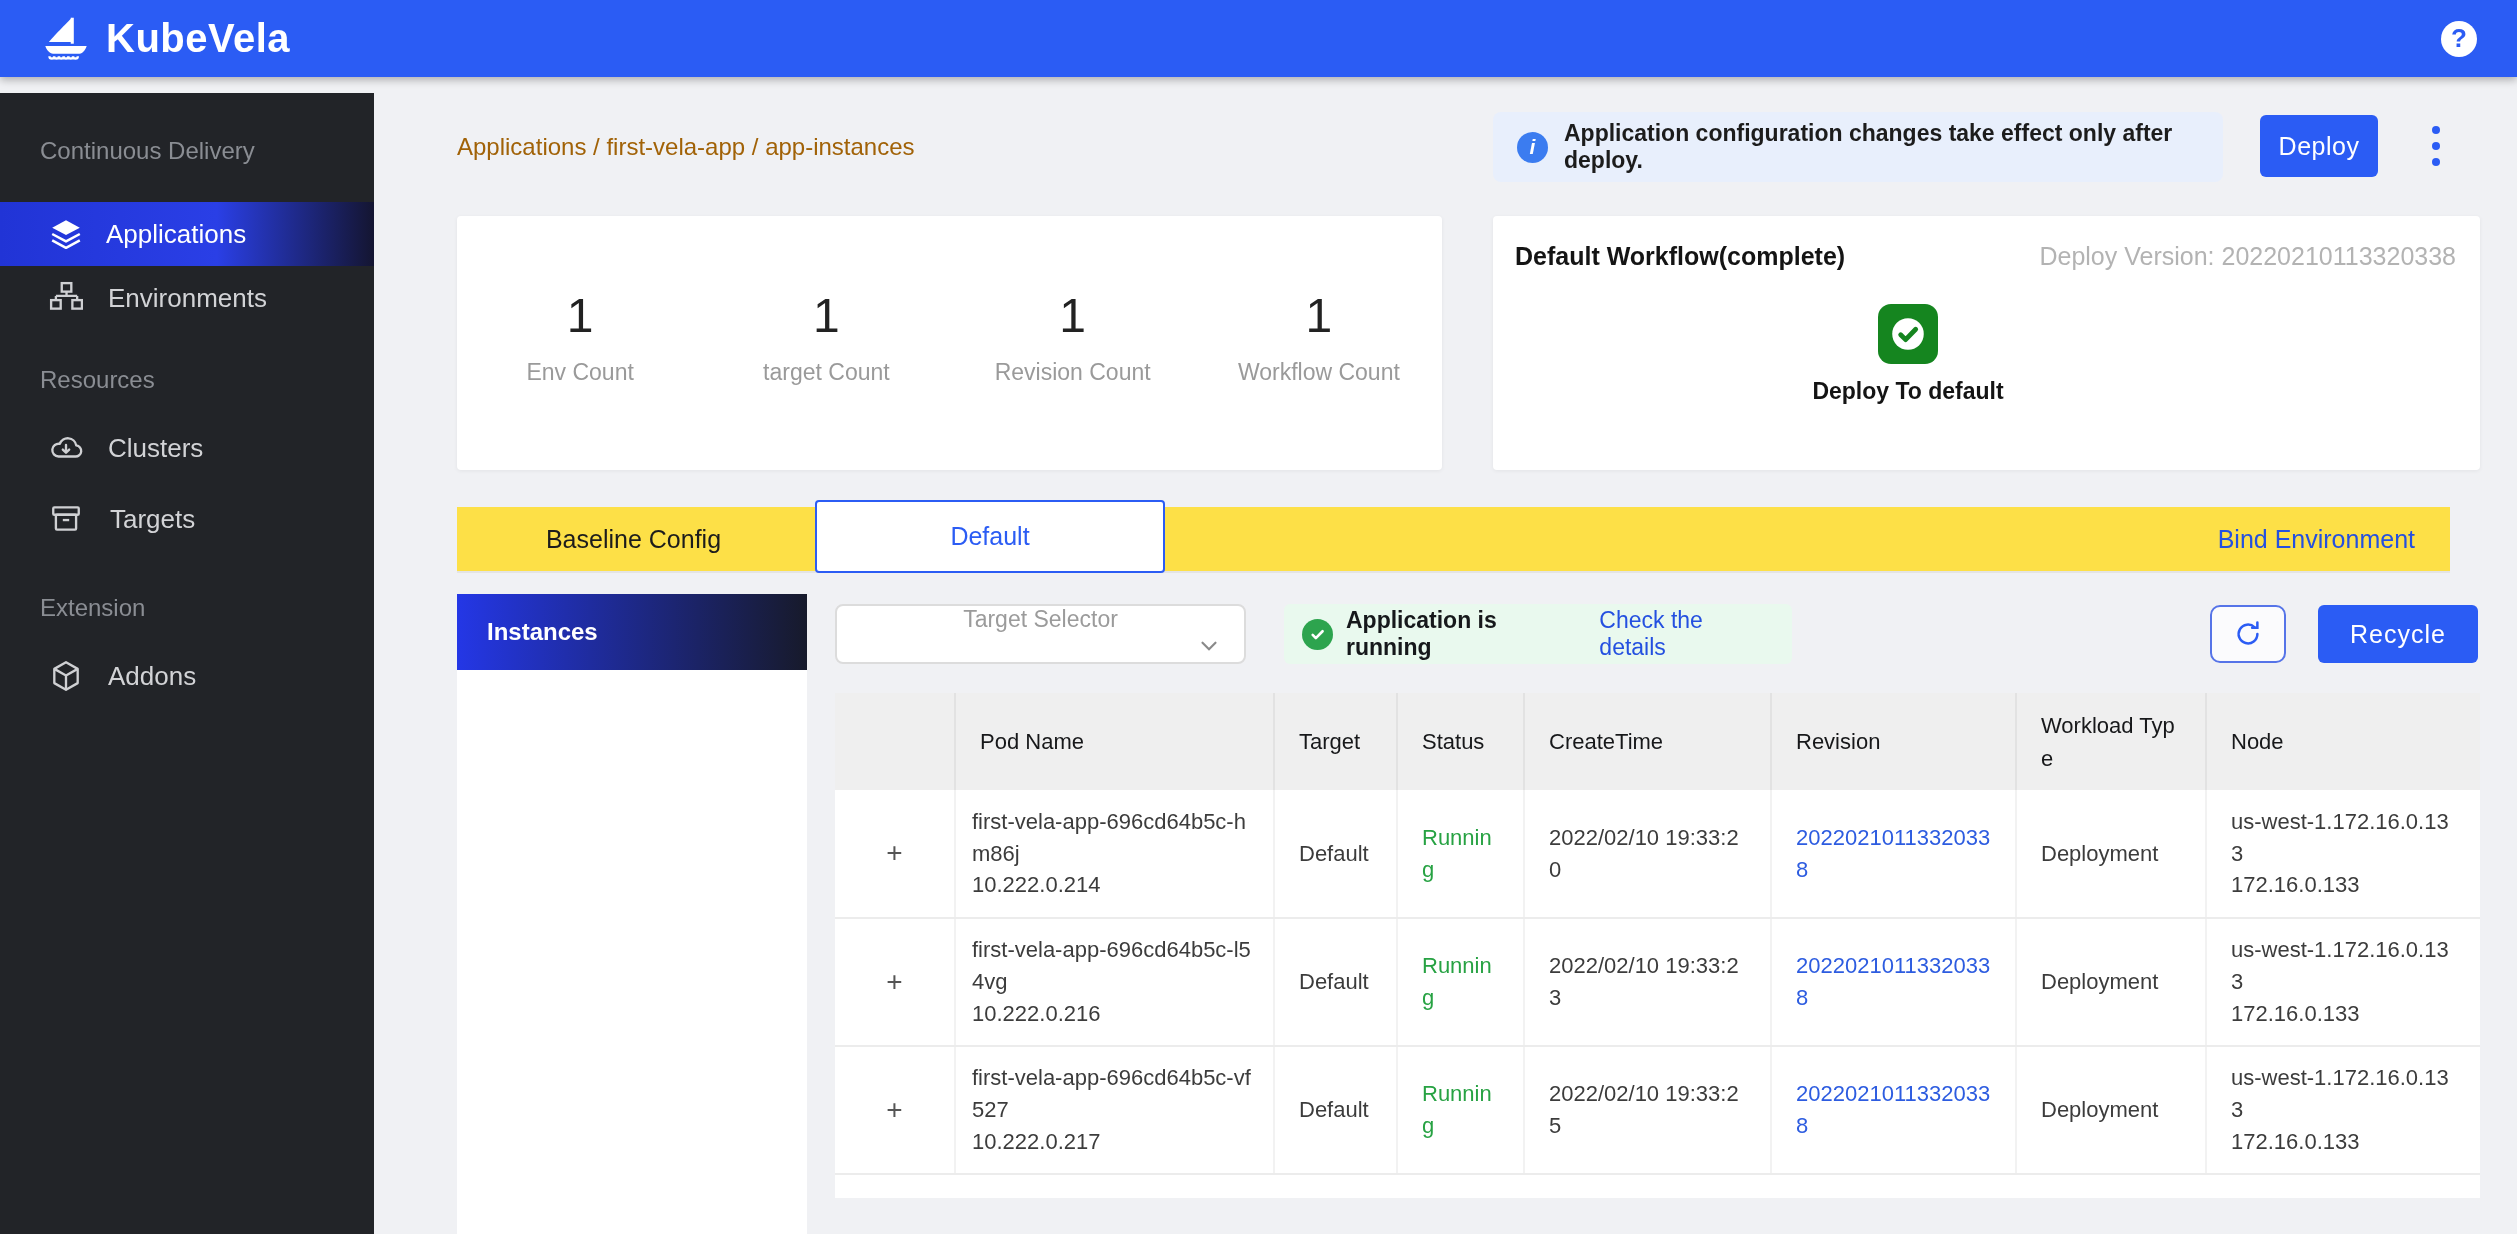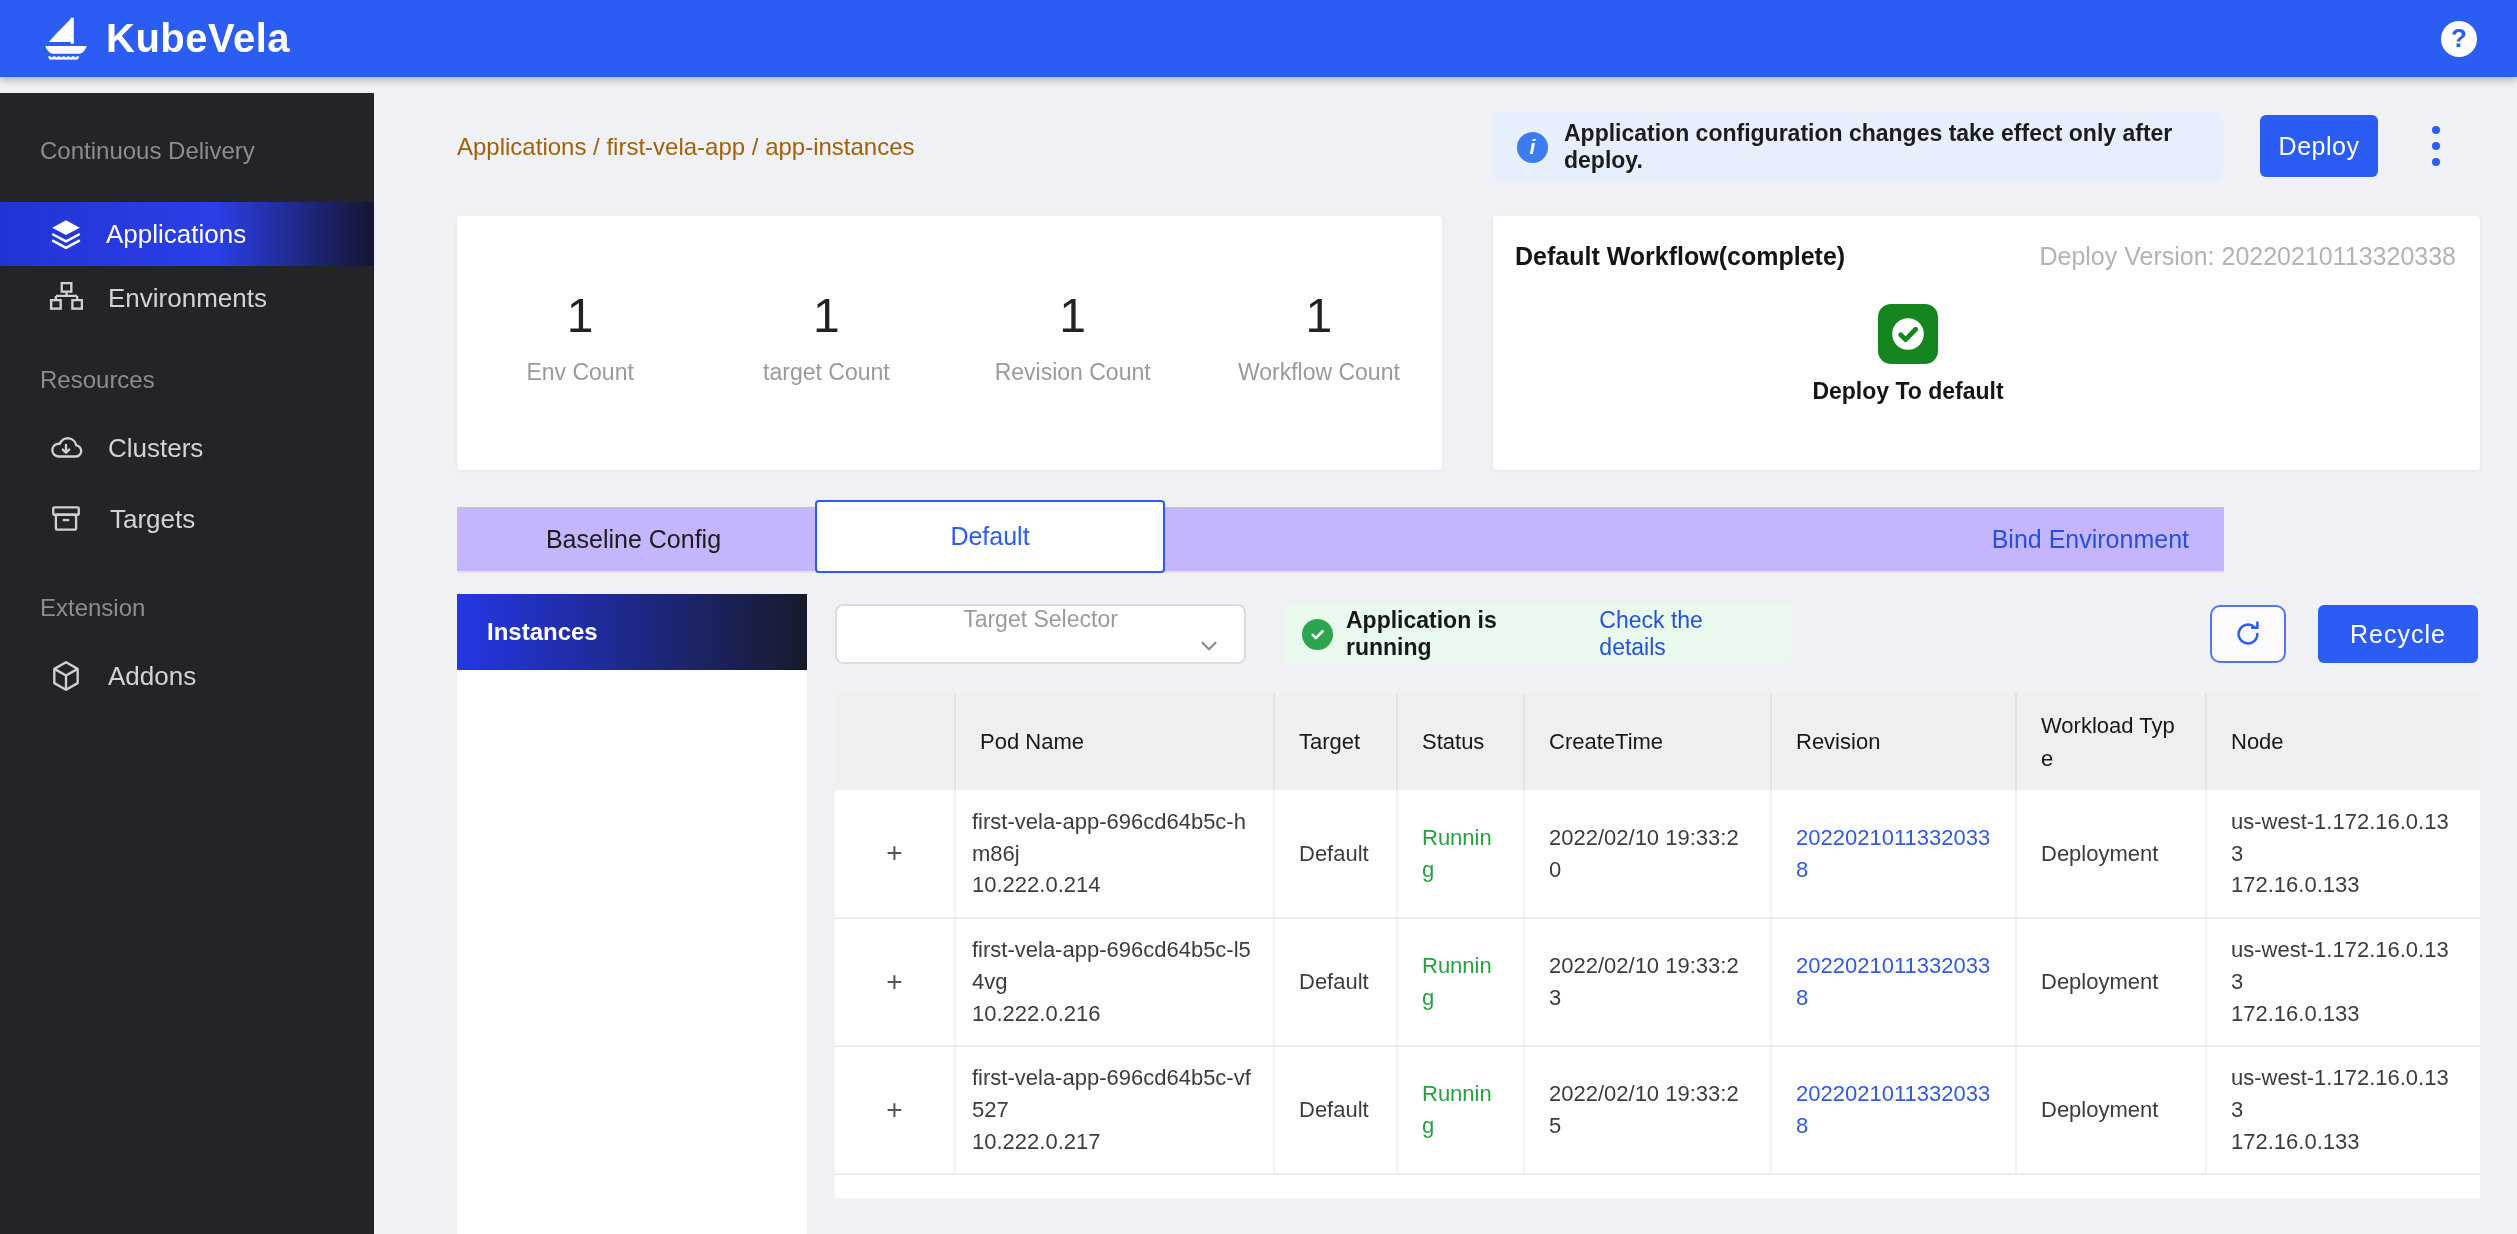--- a/index.html
+++ b/index.html
@@ -53,21 +53,21 @@
 
   .workflow-card { left:1090px; top:139px; width:987px; height:254px; }
   .wf-title { position:absolute; left:22px; top:26px; font-size:25px; font-weight:bold; color:#141414; }
   .wf-version { position:absolute; right:24px; top:26px; font-size:25px; color:#b3b3b3; }
   .wf-icon { position:absolute; left:385px; top:88px; width:60px; height:60px; border-radius:13px;
              background:#15851f; display:flex; align-items:center; justify-content:center; cursor:pointer; }
   .wf-label { position:absolute; left:285px; top:162px; width:260px; text-align:center; font-size:23px;
               font-weight:bold; color:#141414; }
 
   
-  .tabbar { position:absolute; left:54px; top:430px; width:1767px; height:66px; background:#c4b5fd;
+  .tabbar { position:absolute; left:54px; top:430px; width:1993px; height:66px; background:#fde047;
             border-bottom:2px solid #e4e4e4; display:flex; }
   .tab { width:353px; display:flex; align-items:center; justify-content:center; font-size:25px;
          color:#1c1c1c; cursor:pointer; }
   .tab.active { width:350px; height:73px; margin-top:-7px; margin-left:5px; border:2px solid #2b5cf4;
                 border-radius:4px; background:#fff; color:#2b5cf4; z-index:2; }
   .bind-env { margin-left:auto; margin-right:35px; display:flex; align-items:center; font-size:25px;
               color:#2450e0; cursor:pointer; }
 
   
   .instances-panel { position:absolute; left:54px; top:517px; width:350px; bottom:0; background:#fff; }

